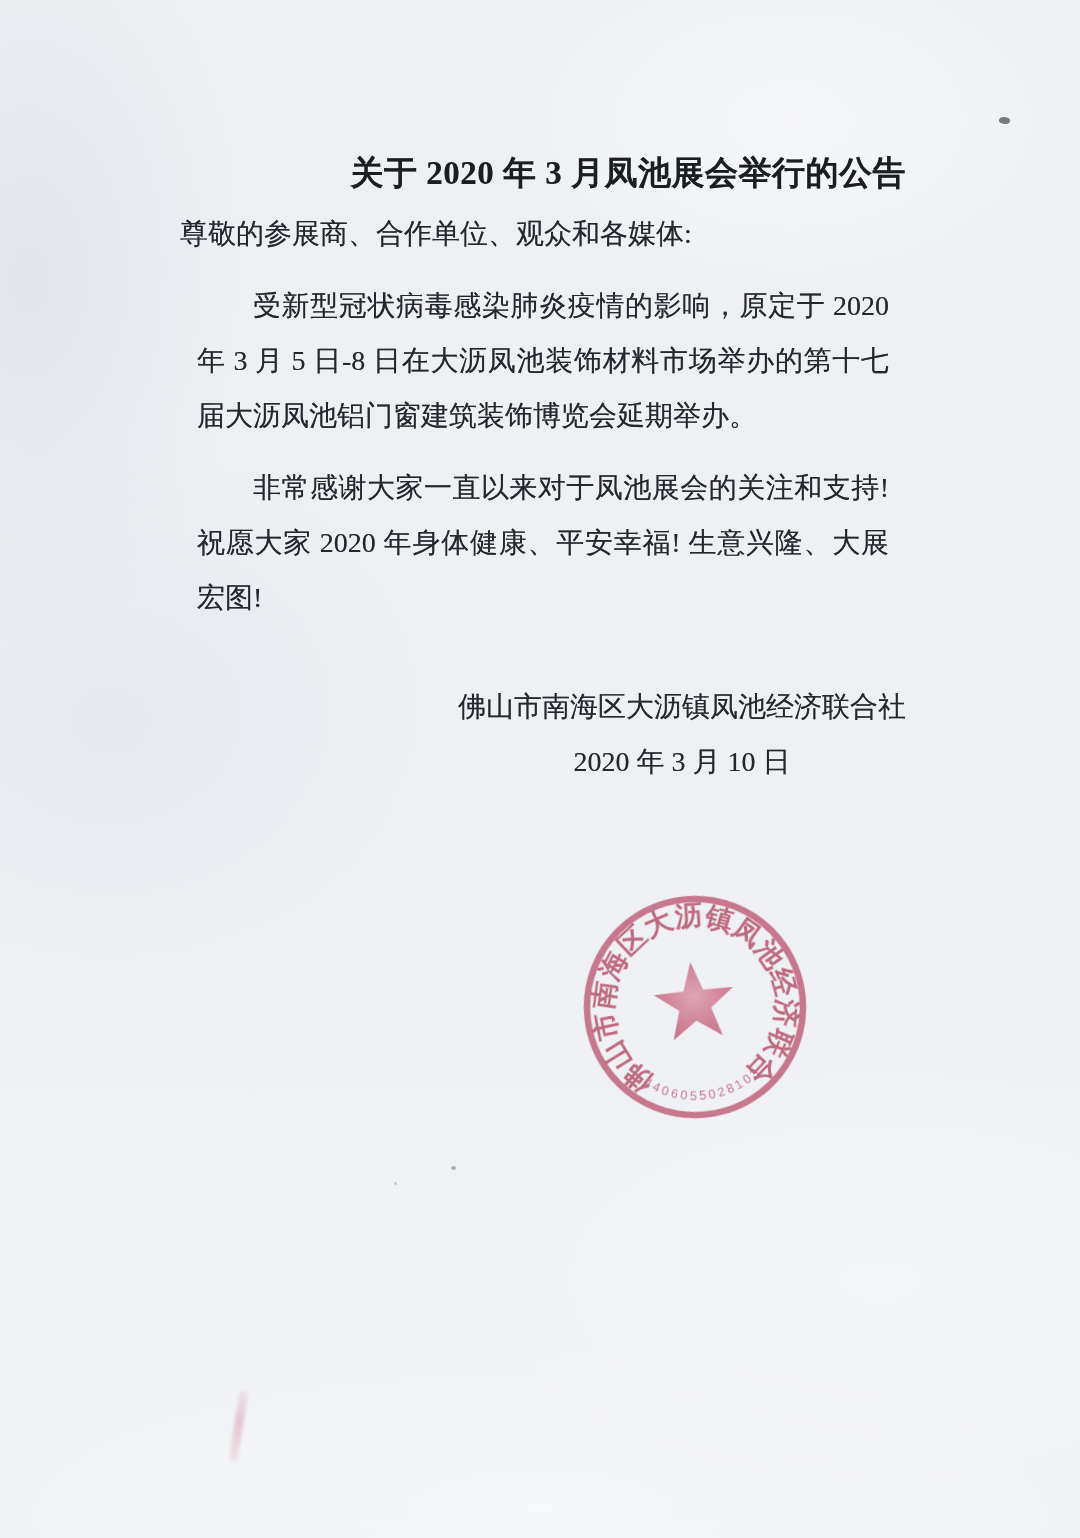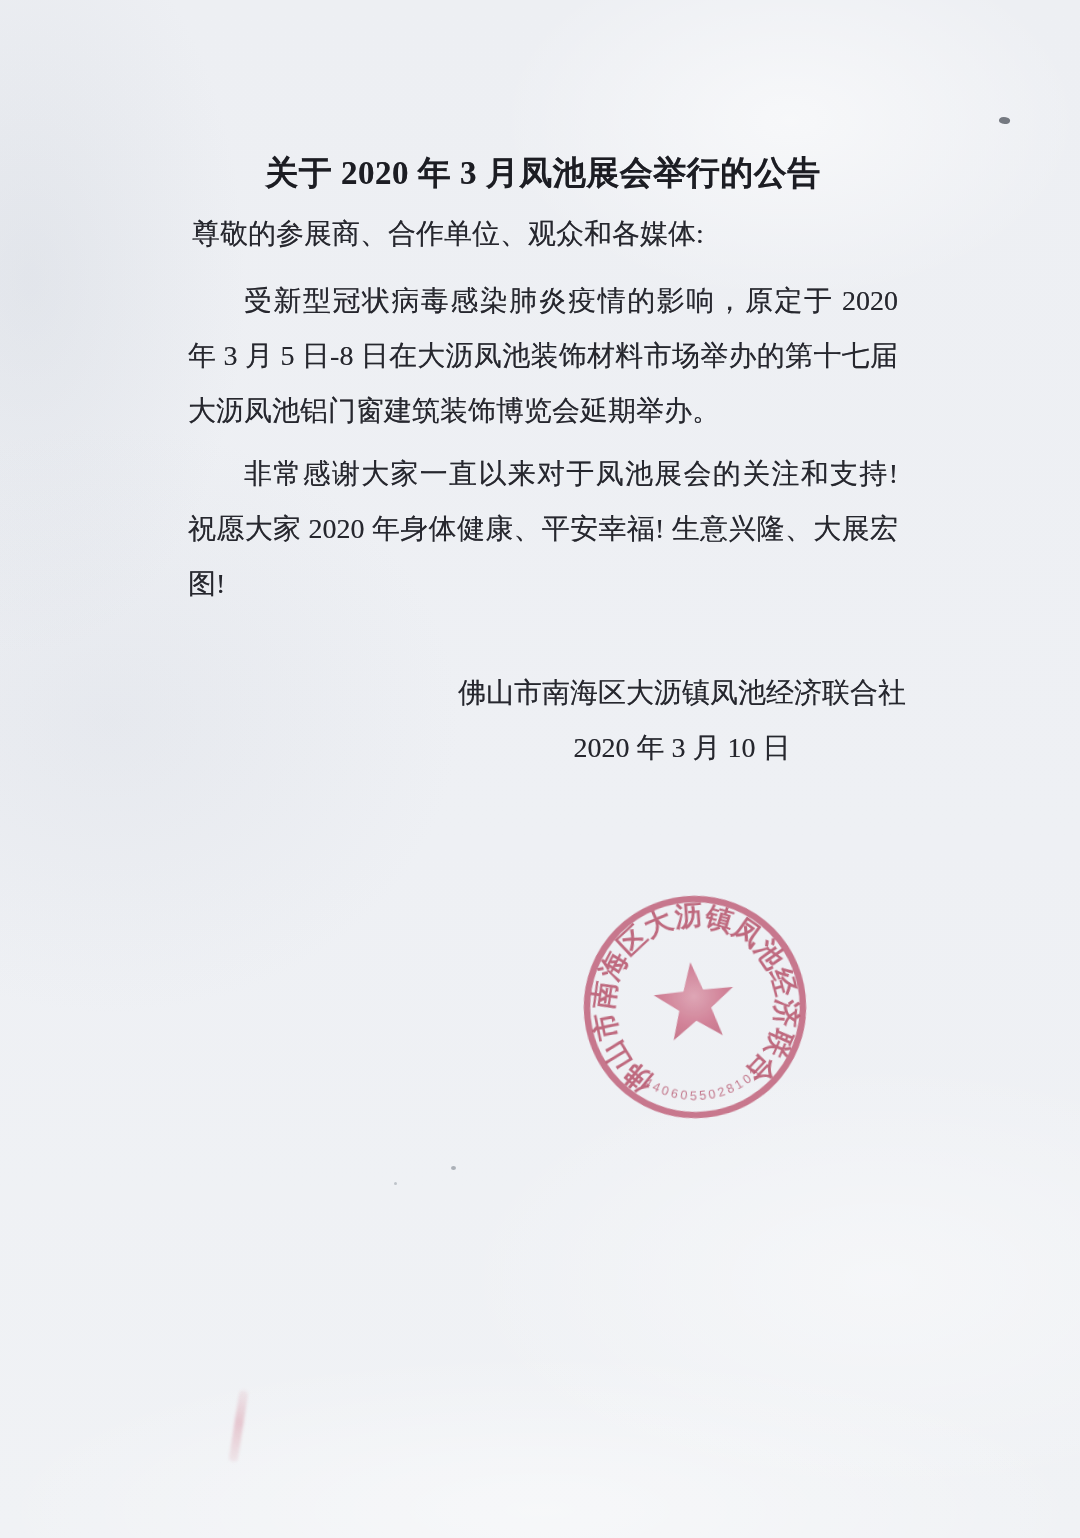--- a/index.html
+++ b/index.html
@@ -29,24 +29,24 @@
       background:linear-gradient(185deg, rgba(208,120,138,.10), rgba(201,96,118,.30) 45%, rgba(208,120,138,.12));
       transform:rotate(9deg);filter:blur(1.6px);border-radius:4px;}
   
   .doc{
     position:absolute;left:180px;top:152px;width:726px;
     font-size:28px;line-height:55px;text-align:justify;
     text-shadow:0 0 .6px rgba(38,39,46,.55);
   }
   .title{
     font-size:33px;line-height:42px;font-weight:bold;color:#1c1d23;
-    text-align:center;margin:0 0 12px 0;letter-spacing:.5px;
+    text-align:right;margin:0 0 12px 0;letter-spacing:.5px;
   }
-  .salutation{margin:12px;}
-  .para{margin:8px;text-indent:2em;}
+  .salutation{margin:0;}
+  .para{margin:17px;text-indent:2em;}
   .sign{margin-top:54px;margin-left:auto;width:max-content;text-align:center;}
   .sign .org,.sign .date{white-space:nowrap;}
   
   .seal{
     position:absolute;left:580px;top:892px;width:230px;height:230px;
     mix-blend-mode:multiply;opacity:.93;
     transform:rotate(-6deg);
     filter:blur(.3px);
   }
   .seal .ring-cn{

